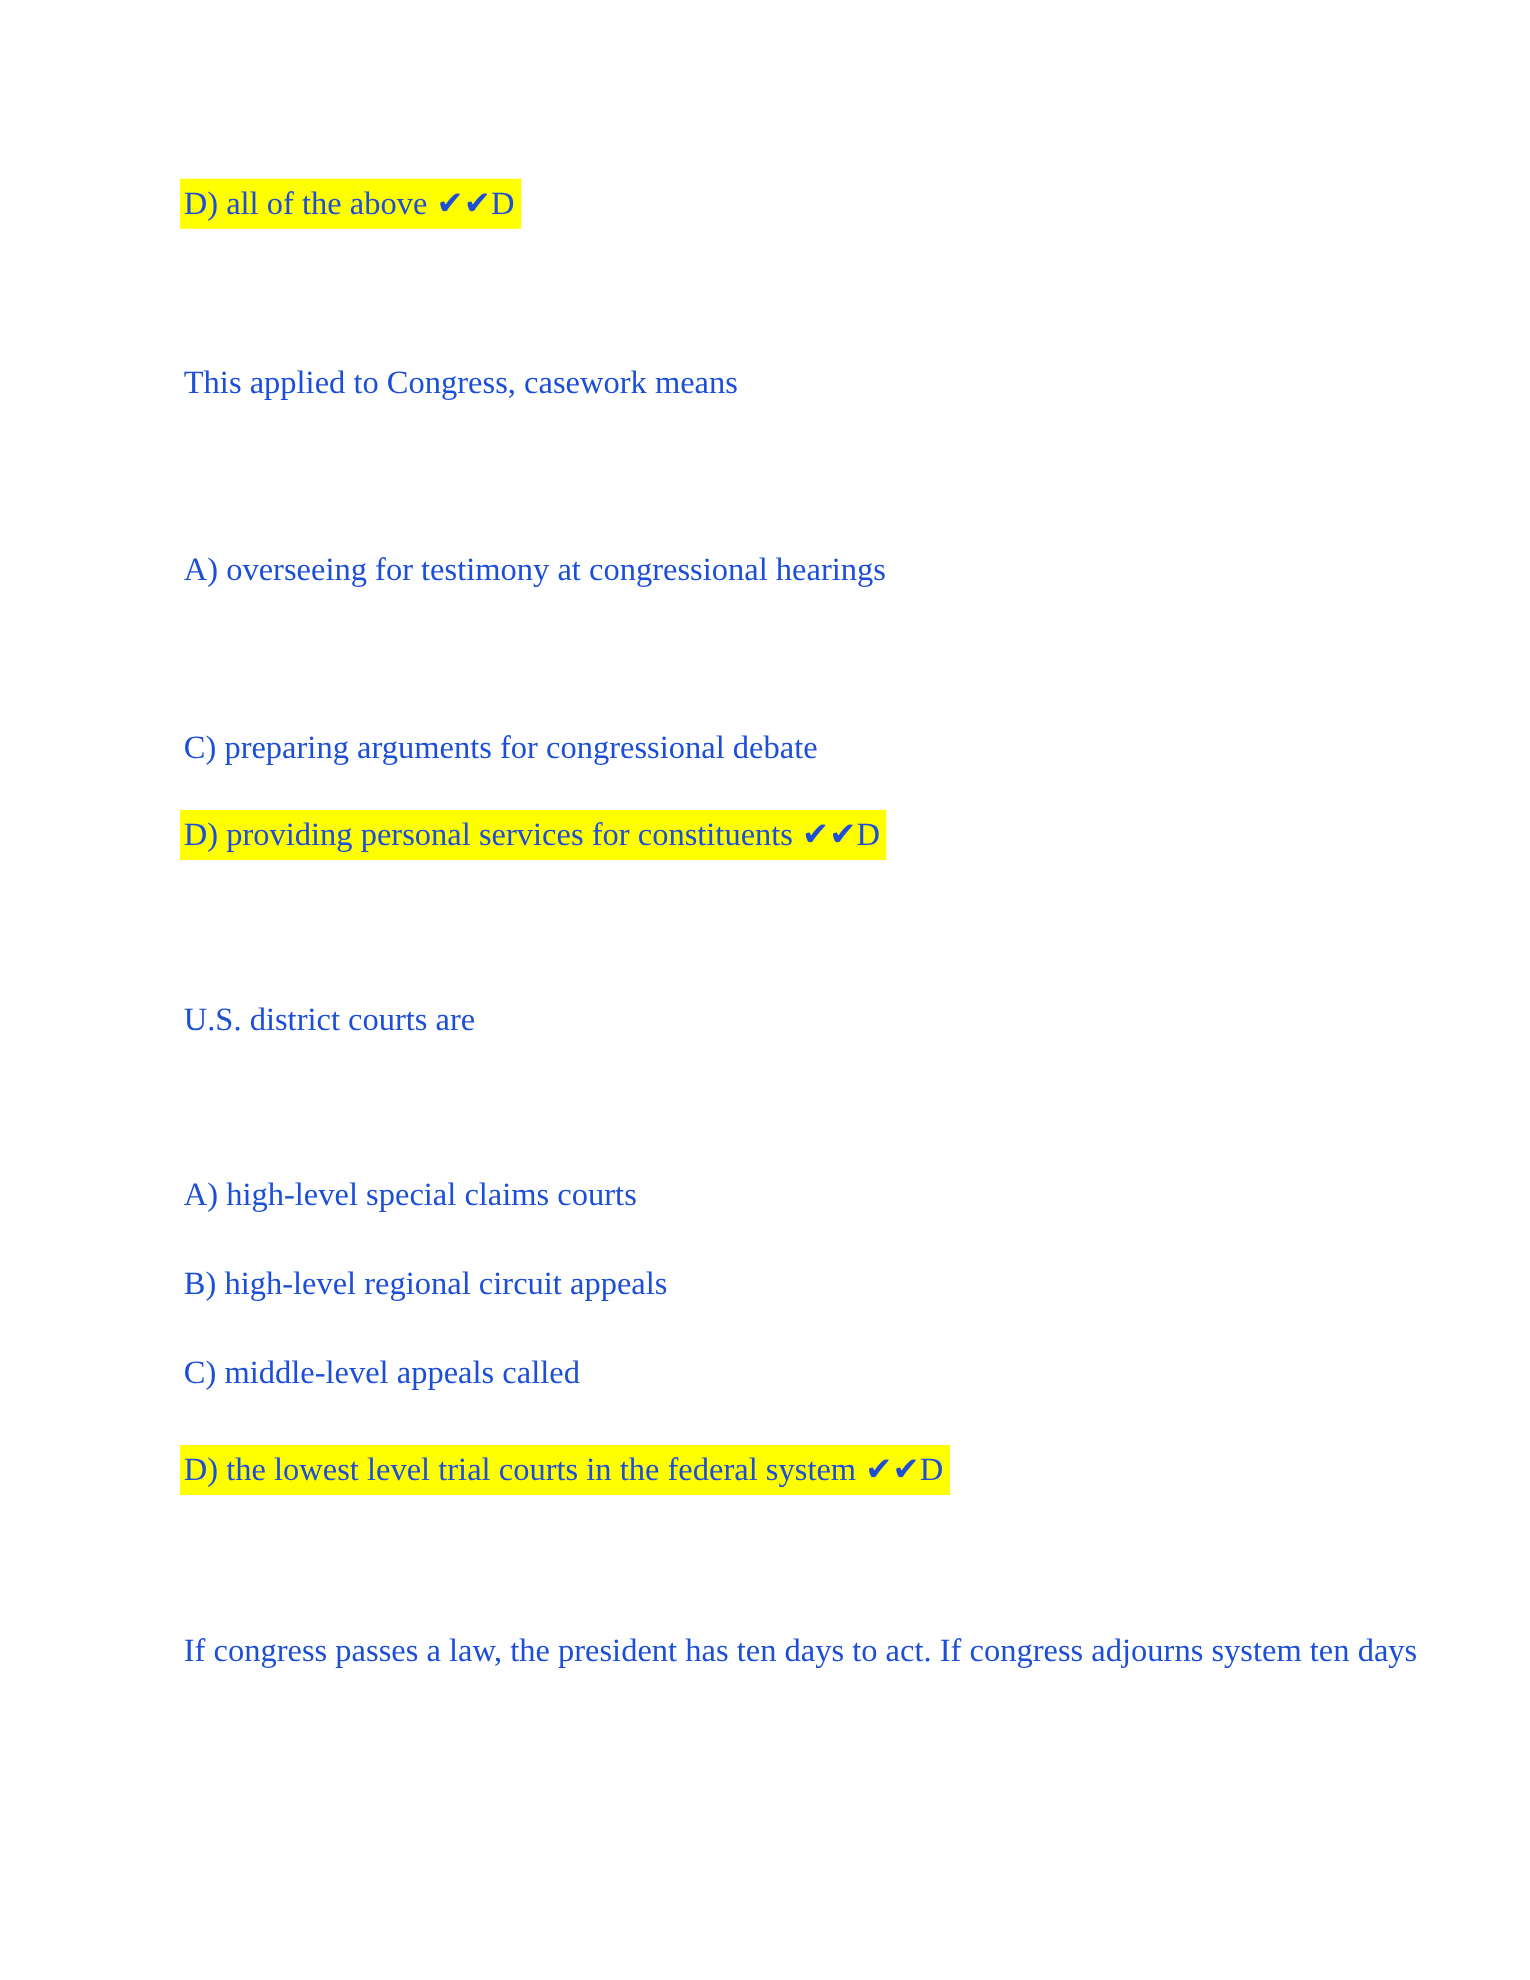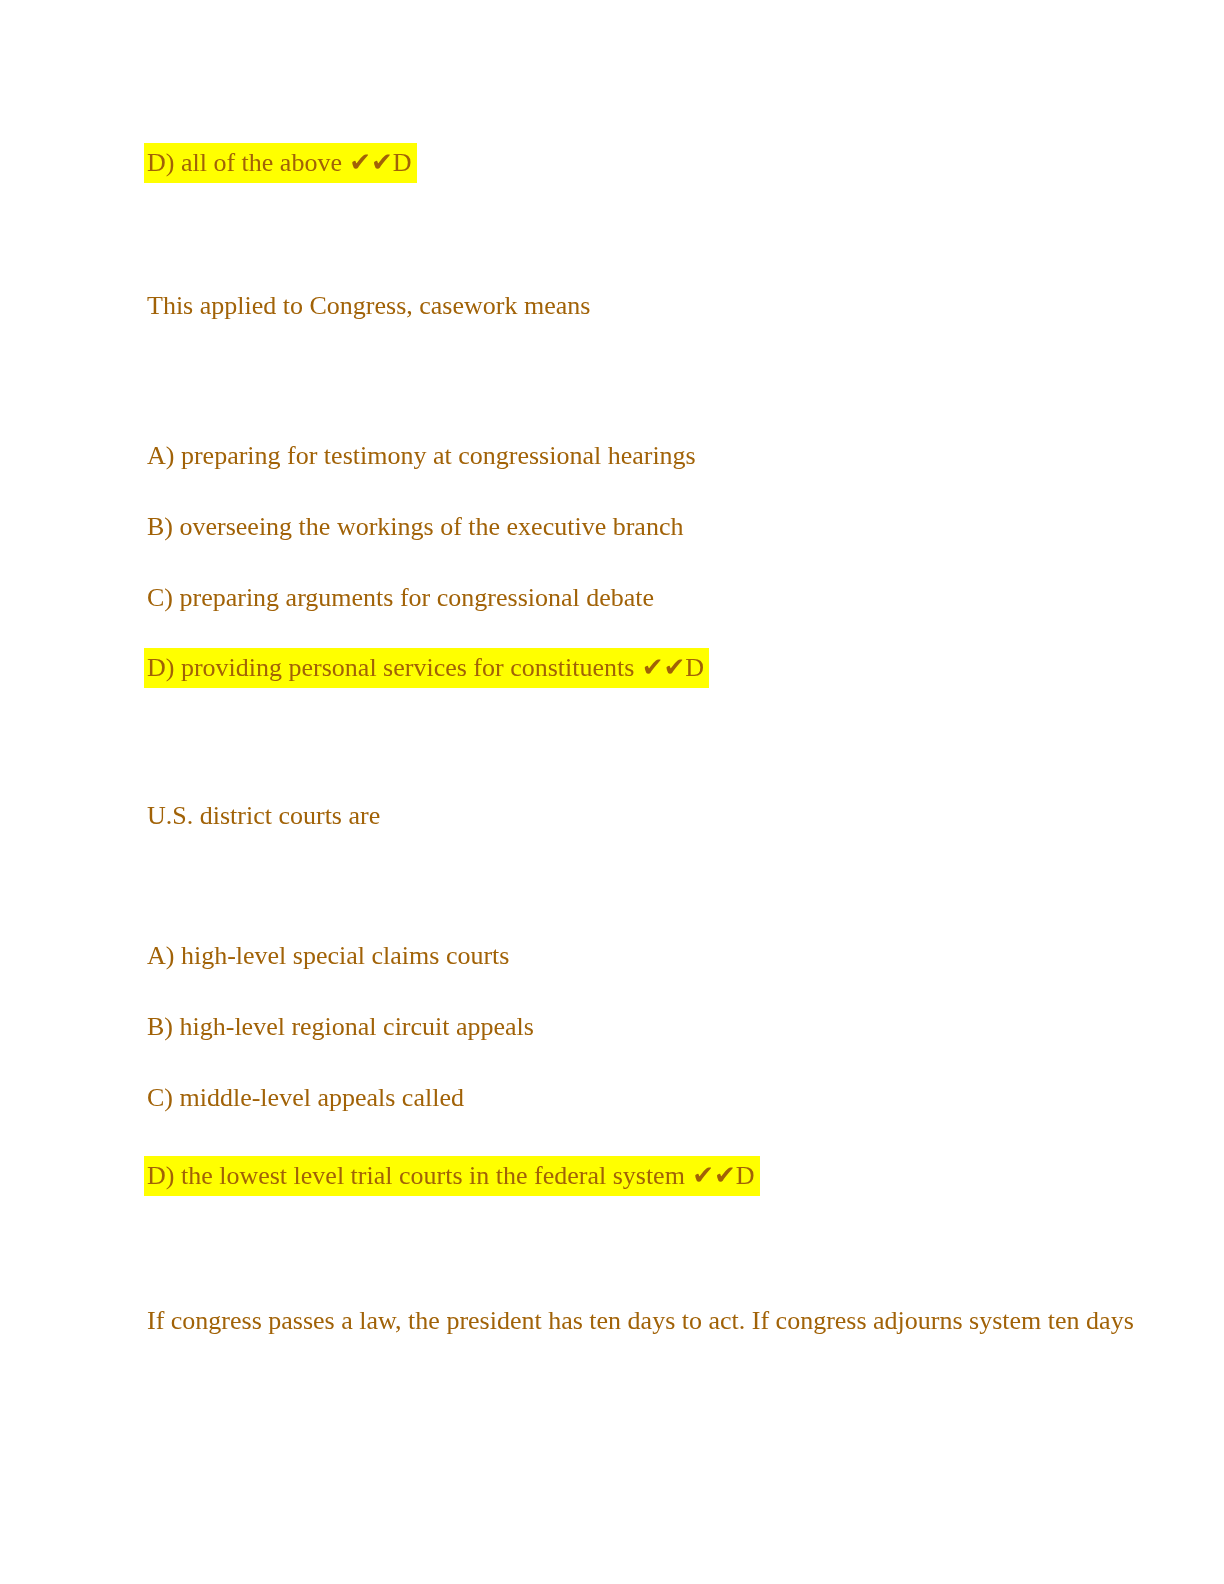--- a/index.html
+++ b/index.html
@@ -15,21 +15,21 @@
     color: #000000;
     font-family: "Liberation Serif", "DejaVu Serif", serif;
     font-size: 26px;
     overflow: hidden;
   }
   .line {
     position: absolute;
     left: 147px;
     line-height: 40px;
     white-space: nowrap;
-    color: #a16207;
+    color: #1d4ed8;
   }
   .line.hl-line {
     left: 144px;
   }
   .hl {
     display: inline-block;
     background: #ffff00;
     padding: 0 5px 0 3px;
     line-height: 40px;
   }
@@ -42,22 +42,21 @@
 <body>
 
 <div class="page">
 
   <div class="line hl-line" style="top:143px">
     <span class="hl"><span>D) all of the above</span><span class="marker">✔✔D</span></span>
   </div>
 
   <div class="line" style="top:286px">This applied to Congress, casework means</div>
 
-  <div class="line" style="top:436px">A) preparing for testimony at congressional hearings</div>
-  <div class="line" style="top:507px">B) overseeing the workings of the executive branch</div>
+  <div class="line" style="top:436px">A) overseeing for testimony at congressional hearings</div>
   <div class="line" style="top:578px">C) preparing arguments for congressional debate</div>
 
   <div class="line hl-line" style="top:648px">
     <span class="hl"><span>D) providing personal services for constituents</span><span class="marker">✔✔D</span></span>
   </div>
 
   <div class="line" style="top:796px">U.S. district courts are</div>
 
   <div class="line" style="top:936px">A) high-level special claims courts</div>
   <div class="line" style="top:1007px">B) high-level regional circuit appeals</div>

